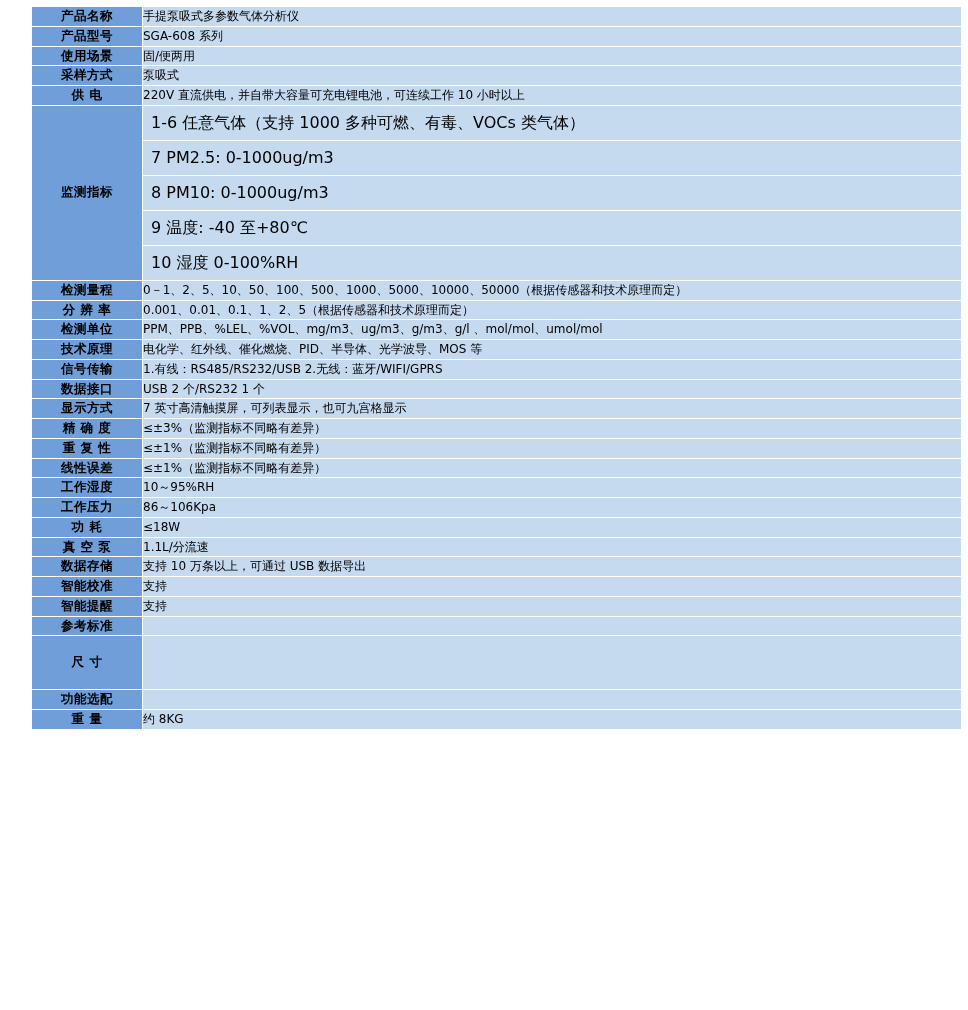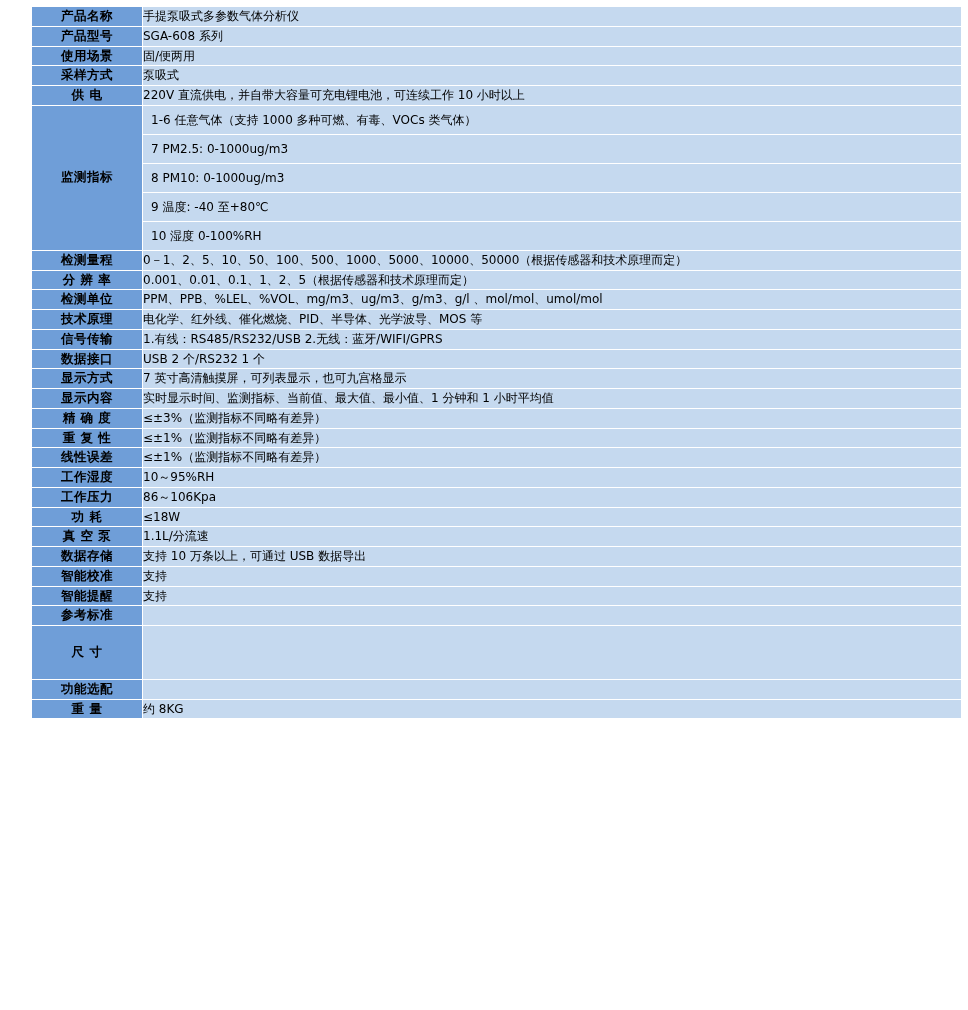--- a/index.html
+++ b/index.html
@@ -48,21 +48,21 @@
   }
   td.value.tall {
     padding: 0;
   }
   .sublist {
     display: block;
   }
   .sublist .subrow {
     padding: 5px 8px;
     border-bottom: 1px solid #ffffff;
-    font-size: 12px;
+    font-size: 16px;
     line-height: 1.5;
   }
   .sublist .subrow:last-child {
     border-bottom: none;
   }
   .multiline {
     padding: 6px 8px;
     line-height: 1.62;
   }
   .multiline div {
@@ -153,24 +153,20 @@
       <tr>
         <td class="label cjk">数据接口</td>
         <td class="value cjk">USB 2 个/RS232 1 个</td>
       </tr>
 
       <tr>
         <td class="label cjk">显示方式</td>
         <td class="value cjk">7 英寸高清触摸屏，可列表显示，也可九宫格显示</td>
       </tr>
 
-      <tr>
-        <td class="label cjk">显示内容</td>
-        <td class="value cjk">实时显示时间、监测指标、当前值、最大值、最小值、1 分钟和 1 小时平均值</td>
-      </tr>
 
       <tr>
         <td class="label cjk">精 确 度</td>
         <td class="value cjk">≤±3%（监测指标不同略有差异）</td>
       </tr>
 
       <tr>
         <td class="label cjk">重 复 性</td>
         <td class="value cjk">≤±1%（监测指标不同略有差异）</td>
       </tr>

